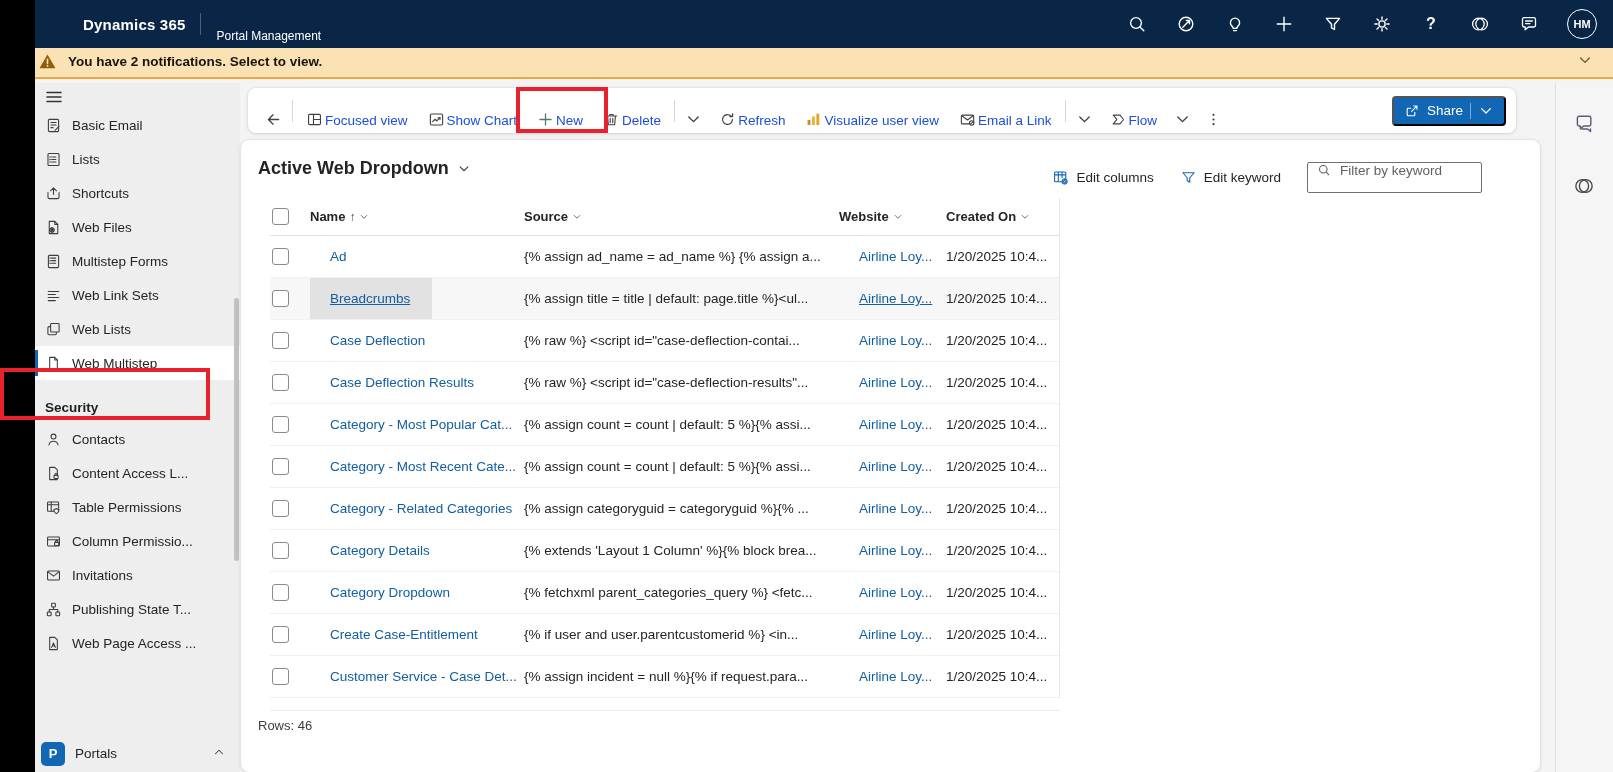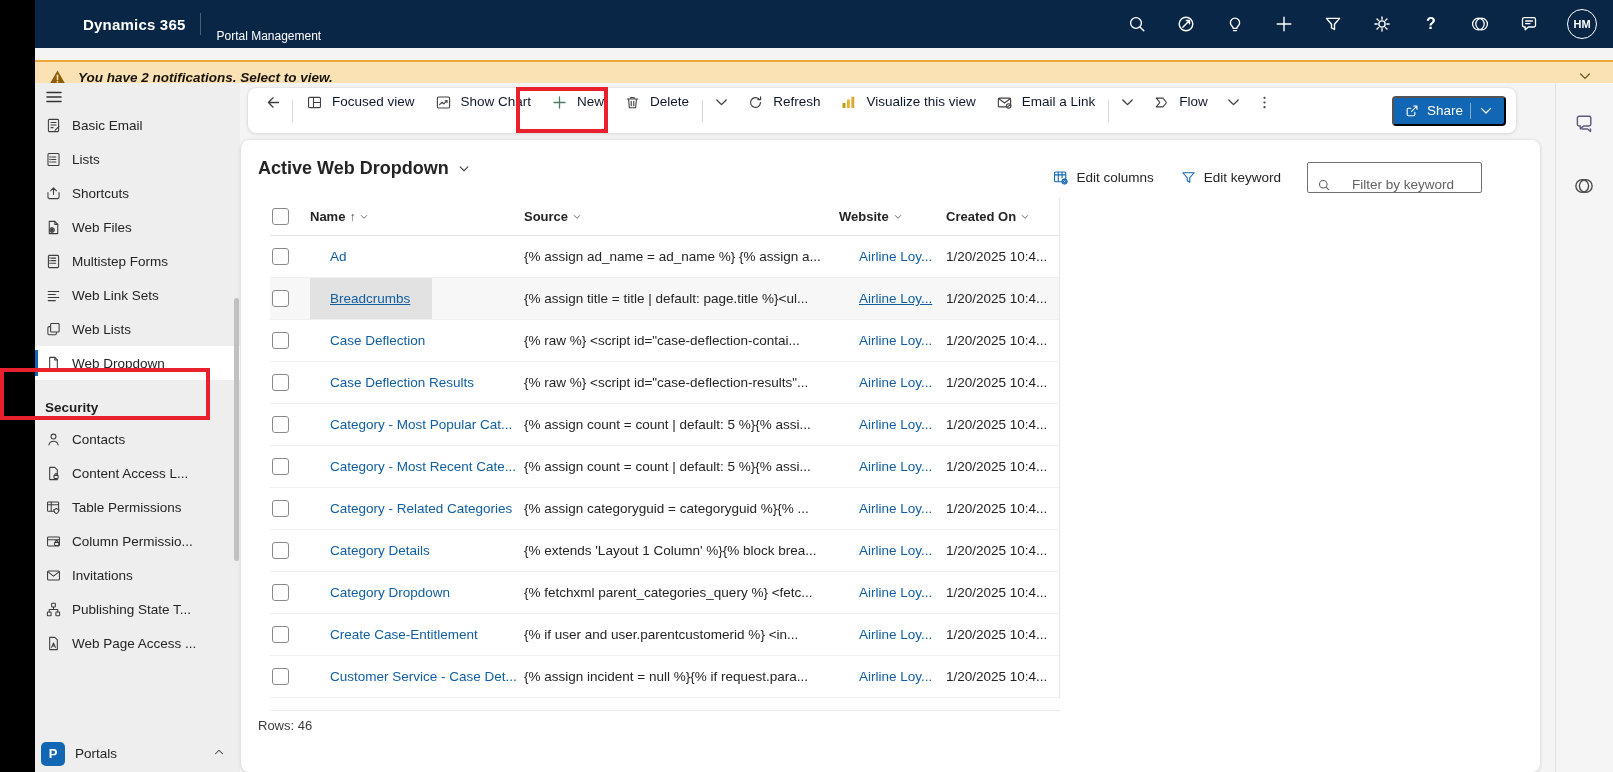--- a/index.html
+++ b/index.html
@@ -17,23 +17,23 @@
   .brand-divider { width:1px; height:22px; background:#46607e; margin:0 15px; }
   .appname { font-size:12px;margin-top:24px; }
   .topbar-right { margin-left:auto; display:flex; align-items:center; gap:27px; padding-right:16px; }
   .topbar-right .tb-icon { width:22px; height:22px; display:flex; align-items:center; justify-content:center; color:#fff; cursor:pointer; }
   .tb-icon svg { width:20px; height:20px; }
   .qmark { font-size:16px; font-weight:bold; color:#fff; }
   .avatar { width:30px; height:30px; border:1.6px solid #fff; border-radius:50%; display:flex;
             align-items:center; justify-content:center; font-size:11px; font-weight:bold; }
 
   
-  .notifbar { position:absolute; left:35px; top:60px; width:1578px; height:35px; background:#fbe2b4;
+  .notifbar { position:absolute; left:35px; top:44px; width:1578px; height:35px; background:#fbe2b4;
               border-top:2px solid #eda93e; border-bottom:2px solid #eda93e;
-              display:flex; align-items:center; padding-left:13px;font-style:italic; }
+              display:flex; align-items:center; padding-left:3px; }
   .notif-text { font-size:13.5px; font-weight:bold; color:#18140c; margin-left:11px; }
   .notif-chevron { margin-left:auto; margin-right:20px; color:#6e5a1e; }
 
   
   .body-row { position:absolute; left:35px; top:83px; width:1578px; height:689px; display:flex; }
 
   
   .sidebar { width:205px; flex:none; background:#efeeee; position:relative; }
   .hamburger { position:absolute; left:9px; top:4px; width:22px; height:20px; display:flex; align-items:center; color:#333; cursor:pointer; }
   .sb-list { position:absolute; left:0; top:25px; width:100%; }
@@ -49,40 +49,40 @@
                 padding-left:6px; gap:10px; cursor:pointer; background:#efeeee; }
   .portals-badge { width:24px; height:24px; background:#1267b4; border-radius:5px; color:#fff; font-size:13px;
                    font-weight:bold; display:flex; align-items:center; justify-content:center; }
   .sb-portals .sb-label { font-size:13.5px; color:#242424; }
   .portals-collapse { margin-left:auto; margin-right:14px; color:#444; }
 
   
   .main { flex:1; position:relative; background:#f4f4f4; }
   .card { background:#fff; border-radius:8px; box-shadow:0 0 2px rgba(0,0,0,.12), 0 1px 4px rgba(0,0,0,.10); }
   .toolbar-card { position:absolute; left:8px; top:5px; width:1268px; height:45px; display:flex; align-items:center; padding:0 10px; }
-  .tbtn { display:flex; align-items:flex-start; gap:9px; height:34px; padding:0 10px; border-radius:4px;
-          font-size:13.5px; color:#0f172a; cursor:pointer; white-space:nowrap; background:transparent; border:none; }
+  .tbtn { display:flex; align-items:flex-end; gap:2px; height:34px; padding:0 10px; border-radius:4px;
+          font-size:13.5px; color:#1d4ed8; cursor:pointer; white-space:nowrap; background:transparent; border:none; }
   .tbtn svg { width:17px; height:17px; color:#404040; }
   .tbtn.icon-only { padding:0 7px; }
   .tb-divider { width:1px; height:22px; background:#d6d6d6; margin:0 3px; flex:none; }
   .chev { width:12px; height:12px; color:#555; }
   .share-btn { margin-left:auto; height:30px; background:#1267b4; color:#fff; border-radius:4px;
                display:flex; align-items:center; gap:7px; padding:0 10px; font-size:13.5px; cursor:pointer; }
   .share-btn svg { color:#fff; width:16px; height:16px; }
   .share-div { width:1px; height:16px; background:rgba(255,255,255,.45); }
 
   
   .grid-card { position:absolute; left:1px; top:57px; width:1299px; height:632px; overflow:hidden; }
   .view-title-row { position:absolute; left:17px; top:18px; display:flex; align-items:center; gap:8px; cursor:pointer; }
   .view-title { font-size:18px; font-weight:bold; color:#242424; }
   .grid-controls { position:absolute; top:22px; right:58px; display:flex; align-items:center; gap:26px; }
   .gc-btn { display:flex; align-items:center; gap:7px; font-size:13.5px; color:#242424; cursor:pointer; }
   .gc-btn svg { width:17px; height:17px; color:#1267b4; }
   .filter-box { width:175px; height:31px; border:1px solid #707070; border-radius:2px; background:#fff;
-                display:flex; align-items:flex-end; gap:21px; padding:0 9px; }
+                display:flex; align-items:flex-start; gap:9px; padding:0 9px; }
   .filter-box svg { width:14px; height:14px; color:#5c5c5c; flex:none; }
   .filter-box input { border:none; outline:none; width:100%; font-size:13.5px; color:#242424;
                       font-family:"Liberation Sans", sans-serif; background:transparent; }
   .filter-box input::placeholder { color:#616161; }
 
   .grid-table { position:absolute; left:29px; top:58px; width:790px; border-right:1px solid #e6e6e6; }
   .g-row { display:grid; grid-template-columns:40px 214px 315px 107px 114px; align-items:center; }
   .g-head { height:38px; border-bottom:1px solid #e3e3e3; }
   .g-head .hcell { font-size:13px; font-weight:bold; color:#242424; display:flex; align-items:center; gap:4px; cursor:pointer; }
   .sort-arrow { font-size:12px; font-weight:normal; color:#424242; }
@@ -270,21 +270,21 @@
             </span>
             <span class="sb-label">Web Lists</span>
           </div>
           <div class="sb-item selected">
             <span class="sb-icon">
               <svg viewBox="0 0 20 20" width="17" height="17" fill="none" stroke="currentColor" stroke-width="1.25" stroke-linecap="round" stroke-linejoin="round">
                 <path d="M5.5 2.8h6l3 3v11.4h-9z"></path>
                 <path d="M11.5 2.8v3h3"></path>
               </svg>
             </span>
-            <span class="sb-label">Web Dropdown</span>
+            <span class="sb-label">Web Multistep</span>
           </div>
           <div class="sb-sec-header">Security</div>
           <div class="sb-item">
             <span class="sb-icon">
               <svg viewBox="0 0 20 20" width="17" height="17" fill="none" stroke="currentColor" stroke-width="1.25" stroke-linecap="round" stroke-linejoin="round">
                 <circle cx="10" cy="6.6" r="2.9"></circle>
                 <path d="M4.6 16.4c.7-2.9 2.9-4.4 5.4-4.4s4.7 1.5 5.4 4.4"></path>
               </svg>
             </span>
             <span class="sb-label">Contacts</span>
@@ -410,21 +410,21 @@
               <path d="M16 3.4v3.2h-3.2"></path>
             </svg>
           <span>Refresh</span>
           </button>
         <button class="tbtn">
           <svg viewBox="0 0 20 20">
               <rect x="3" y="10.5" width="3.4" height="6" fill="#c79420"></rect>
               <rect x="8.2" y="6.5" width="3.4" height="10" fill="#e9b62f"></rect>
               <rect x="13.4" y="3.2" width="3.4" height="13.3" fill="#dfa730"></rect>
             </svg>
-          <span>Visualize this view</span>
+          <span>Visualize user view</span>
           </button>
         <button class="tbtn">
           <svg viewBox="0 0 20 20" fill="none" stroke="currentColor" stroke-width="1.3" stroke-linecap="round" stroke-linejoin="round">
               <rect x="2.8" y="4.8" width="14.4" height="10.4" rx="1.2"></rect>
               <path d="M3.4 5.6l6.6 5 6.6-5"></path>
               <circle cx="14.9" cy="14" r="2.6" fill="#fff"></circle>
               <path d="M13.8 14.8l2.2-1.6"></path>
             </svg>
           <span>Email a Link</span>
           </button>

